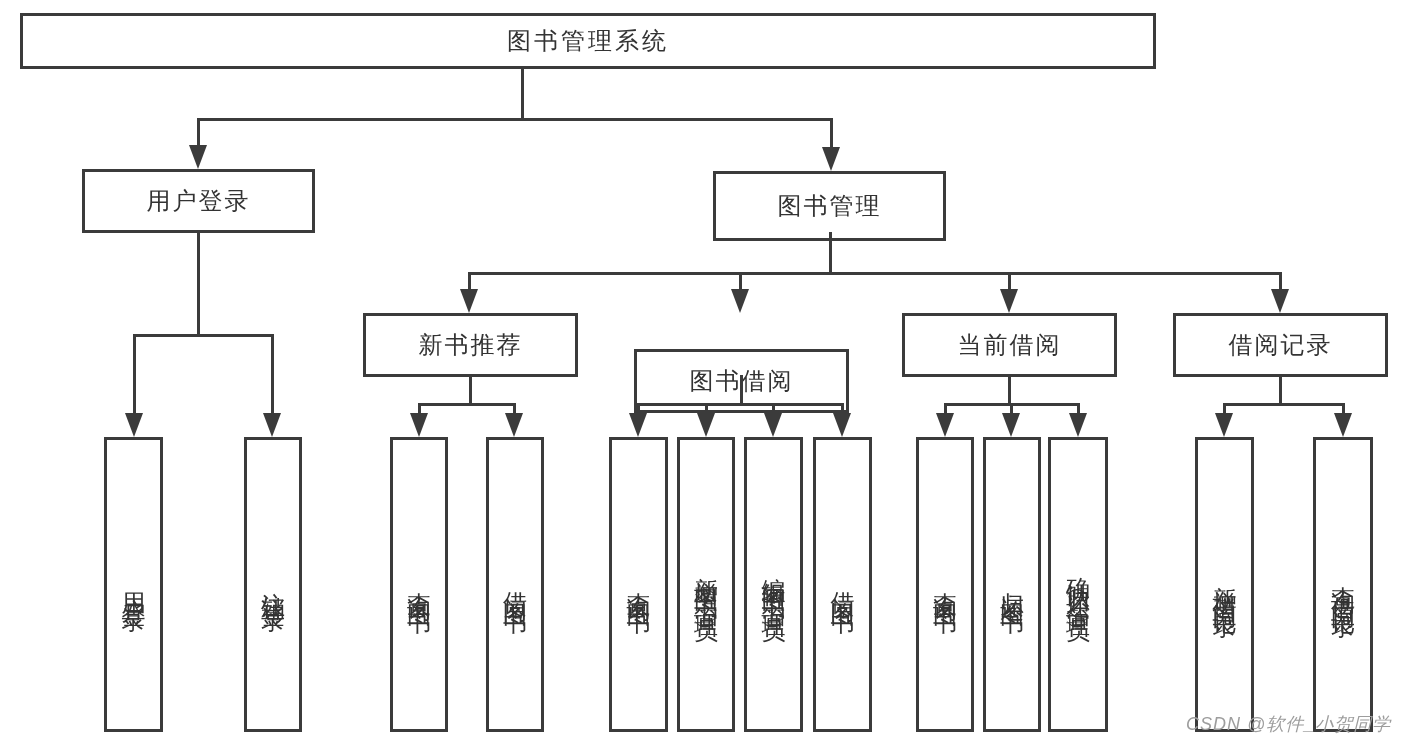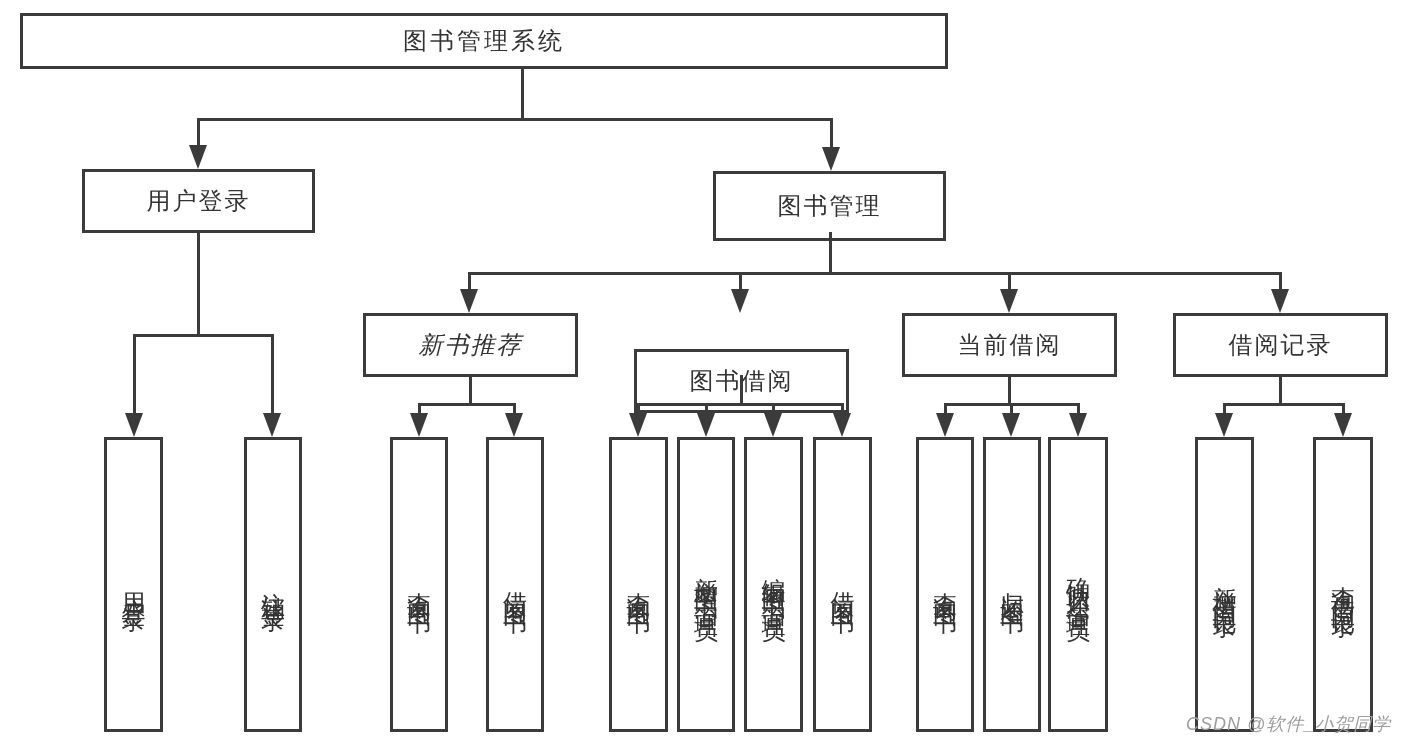--- a/index.html
+++ b/index.html
@@ -52,21 +52,21 @@
     font-size:18px;
     letter-spacing:1px;
     white-space:nowrap;
   }
 </style>
 </head>
 <body>
 
 <div class="canvas">
 
-  <div class="box" style="left:20px;top:13px;width:928px;height:56px;">
+  <div class="box" style="left:20px;top:13px;width:1136px;height:56px;">
     <span class="lbl" style="letter-spacing:3px;">图书管理系统</span>
   </div>
 
   <div class="vl" style="left:521px;top:67px;height:53px;"></div>
   <div class="hl" style="left:197px;top:118px;width:636px;"></div>
   <div class="vl" style="left:197px;top:118px;height:32px;"></div>
   <div class="tri" style="left:189px;top:145px;"></div>
   <div class="vl" style="left:830px;top:118px;height:34px;"></div>
   <div class="tri" style="left:822px;top:147px;"></div>
 
@@ -88,21 +88,21 @@
   <div class="hl" style="left:468px;top:272px;width:814px;"></div>
   <div class="vl" style="left:468px;top:272px;height:22px;"></div>
   <div class="tri" style="left:460px;top:289px;"></div>
   <div class="vl" style="left:739px;top:272px;height:22px;"></div>
   <div class="tri" style="left:731px;top:289px;"></div>
   <div class="vl" style="left:1008px;top:272px;height:22px;"></div>
   <div class="tri" style="left:1000px;top:289px;"></div>
   <div class="vl" style="left:1279px;top:272px;height:22px;"></div>
   <div class="tri" style="left:1271px;top:289px;"></div>
 
-  <div class="box" style="left:363px;top:313px;width:215px;height:64px;font-style:italic;">
+  <div class="box" style="left:363px;top:313px;width:215px;height:64px;">
     <span class="lbl">新书推荐</span>
   </div>
   <div class="box" style="left:634px;top:313px;width:215px;height:64px;margin-top:36px;">
     <span class="lbl">图书借阅</span>
   </div>
   <div class="box" style="left:1173px;top:313px;width:215px;height:64px;">
     <span class="lbl">借阅记录</span>
   </div>
   <div class="box" style="left:902px;top:313px;width:215px;height:64px;">
     <span class="lbl">当前借阅</span>

